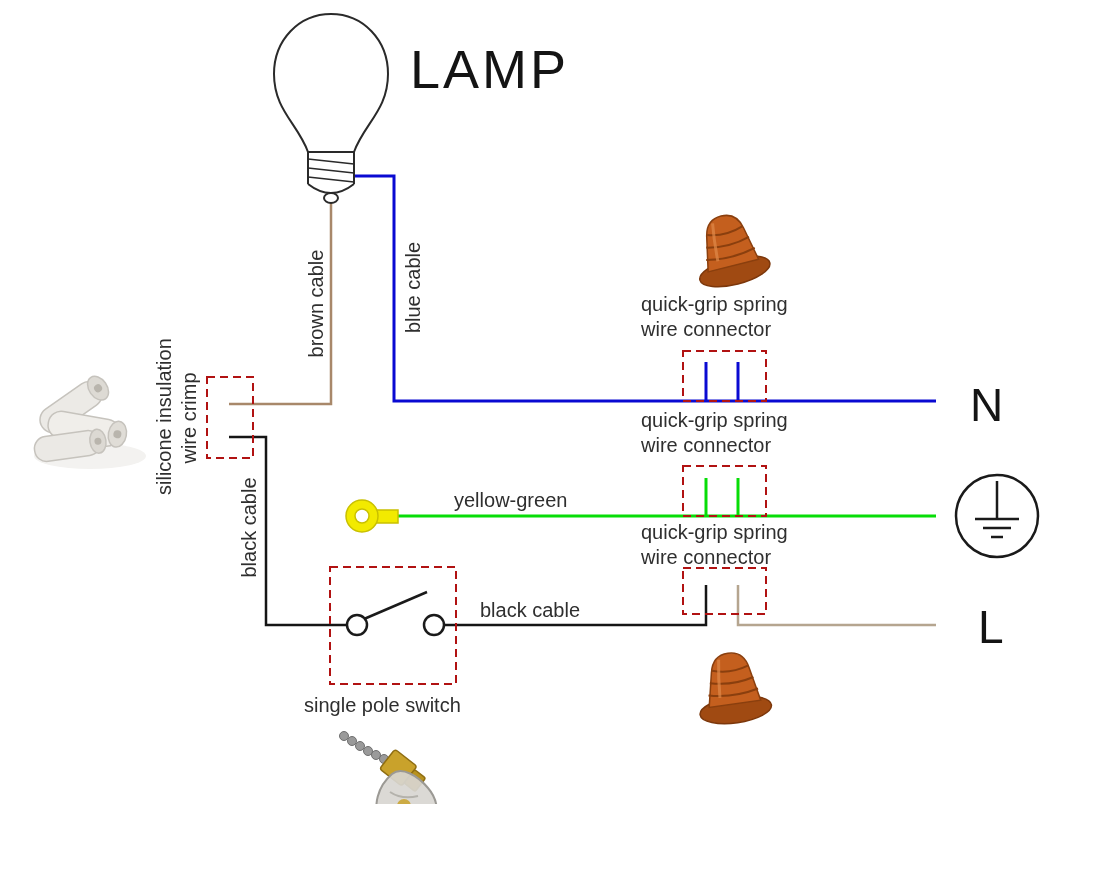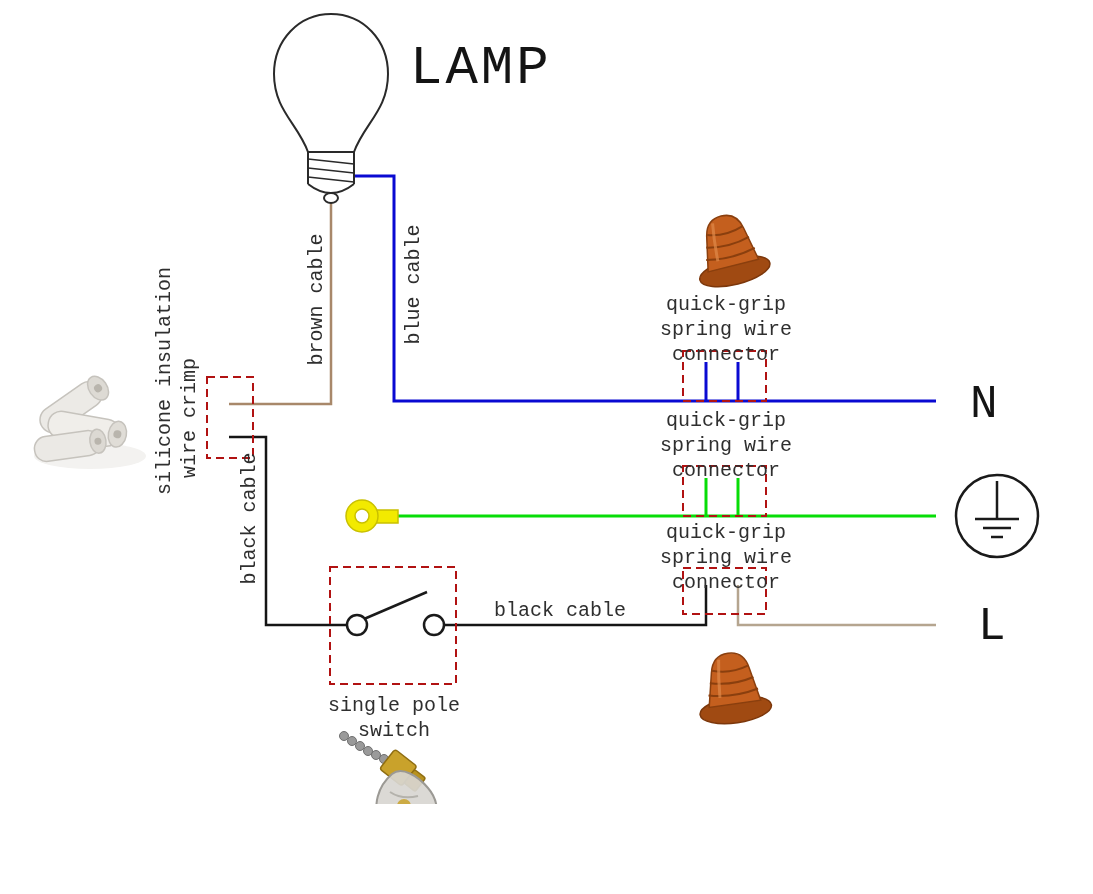--- a/index.html
+++ b/index.html
@@ -1,20 +1,20 @@
 <!DOCTYPE html>
 <html style="--c-blue-wire: #0a0ad2; --c-brown-wire: #a8886a; --c-black-wire: #151515; --c-green-wire: #07dd07; --c-tan-wire: #b5a58f; --c-highlight-box: #b11212; --c-wire-nut-orange: #c45f1e; --c-ring-terminal-yellow: #f2ea00;"><head>
 <meta charset="utf-8">
 <style>
   html,body { margin:0; padding:0; background:#ffffff; }
   #canvas {
     position:relative;
     width:1093px; height:804px;
     background:#ffffff;
-    font-family:Liberation Mono, monospace;
+    font-family:Liberation Sans, sans-serif;
     overflow:hidden;
   }
   #diagram-svg { position:absolute; left:0; top:0; }
 
   
   .wire { fill:none; }
   .wire.brown { stroke:var(--c-brown-wire,#a8886a); stroke-width:2.5; }
   .wire.blue  { stroke:var(--c-blue-wire,#0a0ad2);  stroke-width:3; }
   .wire.green { stroke:var(--c-green-wire,#07dd07); stroke-width:3; }
   .wire.black { stroke:var(--c-black-wire,#151515); stroke-width:2.5; }
@@ -22,21 +22,21 @@
 
   
   .hbox { fill:none; stroke:var(--c-highlight-box,#b11212); stroke-width:2; stroke-dasharray:8 5; }
 
   
   .sym     { fill:#ffffff; stroke:#1a1a1a; stroke-width:2.5; }
   .symline { fill:none; stroke:#1a1a1a; stroke-width:2.5; }
 
   
   .lbl { position:absolute; font-size:20px; color:#2f2f2f; line-height:25px; white-space:nowrap; }
-  .ctr { text-align:center; white-space:normal; }
+  .ctr { text-align:left; white-space:normal; }
   .rot { transform:rotate(-90deg); transform-origin:center center; text-align:center; }
   .title { font-size:54px; letter-spacing:3px; color:#141414; font-weight:300; line-height:1; }
   .terminal { font-size:46px; color:#141414; font-weight:300; line-height:1; }
 </style>
 </head>
 <body>
 
 <div id="canvas">
 
   <svg id="diagram-svg" width="1093" height="894" viewBox="0 0 1093 894">
@@ -165,20 +165,21 @@
   </div>
 
   <div class="lbl rot" style="left:192px; top:515px; width:114px;">black cable</div>
 
   <div class="lbl ctr" style="left:641px; top:292px; width:170px;">quick-grip spring wire connector</div>
 
   <div class="lbl ctr" style="left:641px; top:408px; width:170px;">quick-grip spring wire connector</div>
 
   <div class="lbl ctr" style="left:641px; top:520px; width:170px;">quick-grip spring wire connector</div>
 
+  <div class="lbl ctr" style="left:454px; top:488px; width:160px;">yellow-green</div>
 
 
   <div class="lbl ctr" style="left:480px; top:598px; width:160px;">black cable</div>
 
   <div class="lbl ctr" style="left:304px; top:693px; width:180px;">single pole switch</div>
 
   <div class="lbl terminal" style="left:970px; top:382px;">N</div>
 
   <div class="lbl terminal" style="left:978px; top:604px;">L</div>
 

